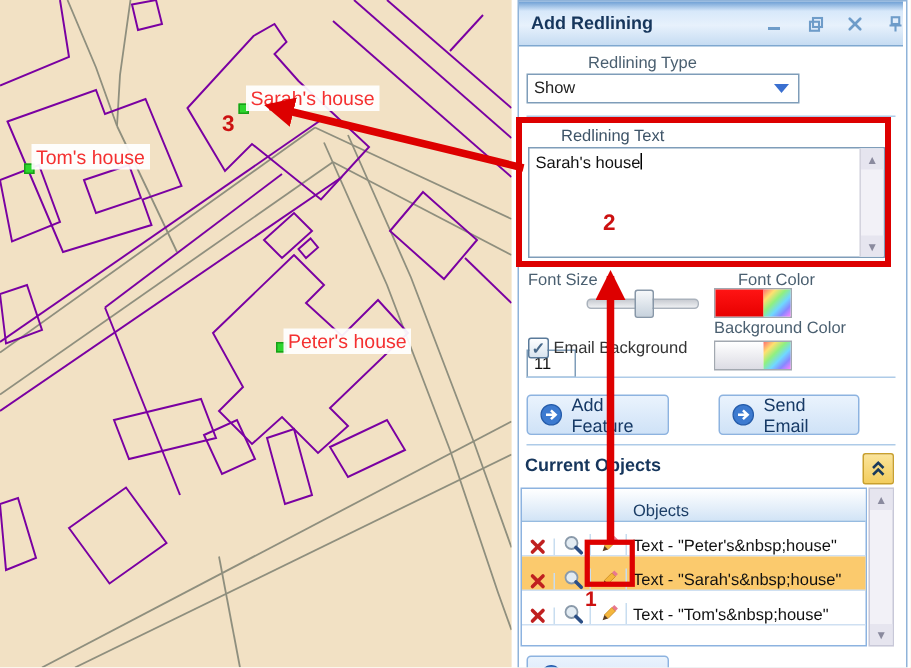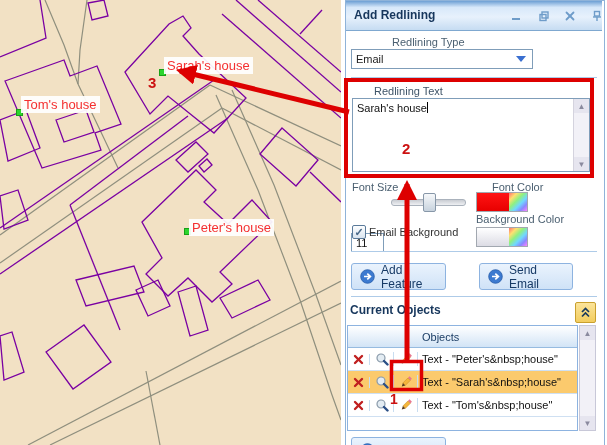--- a/index.html
+++ b/index.html
@@ -56,21 +56,21 @@
   .btn{position:absolute;height:27px;border:1px solid #8db3e0;border-radius:3px;
        background:linear-gradient(180deg,#eaf3fd,#cfe2f7);display:flex;align-items:center;gap:6px;
        padding:0 8px;box-sizing:border-box;font-size:12px;color:#173a66;cursor:default;}
   .btn-ico{width:15px;height:15px;flex:0 0 auto;}
 
   #collapse-btn{left:575px;top:302px;width:19px;height:19px;border:1px solid #c9a02e;border-radius:2px;
                 background:linear-gradient(180deg,#fbe49a,#f3cd5e);display:flex;align-items:center;justify-content:center;}
 
   
   #objtable{left:347px;top:325px;width:231px;height:106px;border:1px solid #8db3e0;box-sizing:border-box;background:#fff;}
-  .trow{display:flex;height:23px;box-sizing:border-box;border-bottom:1px solid #cfe0f2;align-items:center;}
+  .trow{display:flex;height:23px;box-sizing:border-box;border-bottom:1px solid #cfe0f2;align-items:flex-end;}
   .thead{height:22px;background:linear-gradient(180deg,#ffffff,#d2e4f6);border-bottom:1px solid #96bbe0;}
   .tc{display:flex;align-items:center;justify-content:center;border-right:1px solid #c8ddf0;box-sizing:border-box;}
   .tc1{width:22px;} .tc2{width:24px;} .tc3{width:24px;}
   .tctext{flex:1;justify-content:flex-start;padding-left:4px;font-size:11px;color:#111;border-right:none;white-space:nowrap;overflow:hidden;}
   .thead .tctext{color:#1c3e66;}
   .trow.selected{background:#fbca6d;}
   #tbl-scroll{left:579px;top:325px;width:17px;height:106px;background:#f2f1f7;border:1px solid #c8c8d8;box-sizing:border-box;}
 
   
   #overlay{left:0;top:0;width:607px;height:445px;pointer-events:none;}
@@ -162,21 +162,21 @@
   <div class="winbtn" style="left:589px;">
     <svg width="12" height="12" stroke="#6e9cc9" stroke-width="1.4" fill="none">
       <rect x="3.5" y="1.5" width="5" height="4.5"></rect>
         <line x1="2" y1="7" x2="10" y2="7"></line>
         <line x1="6" y1="7" x2="6" y2="11"></line>
       </svg>
   </div>
 
   <div class="lbl" style="left:352px;top:36px;padding-left:40px;">Redlining Type</div>
   <div id="type-select" class="abs">
-    <span>Email</span>
+    <span>Show</span>
     <span id="type-arrow"></span>
   </div>
   <div class="sep" style="left:351px;top:77px;"></div>
 
   <div class="lbl" style="left:374px;top:85px;color:#3e5468;">Redlining Text</div>
   <div id="redl-textbox" class="abs">
     <div id="redl-text"><span>Sarah's house</span><span class="caret"></span></div>
     <div class="vscroll">
       <div class="vs-up">▲</div>
       <div class="vs-dn">▼</div>

